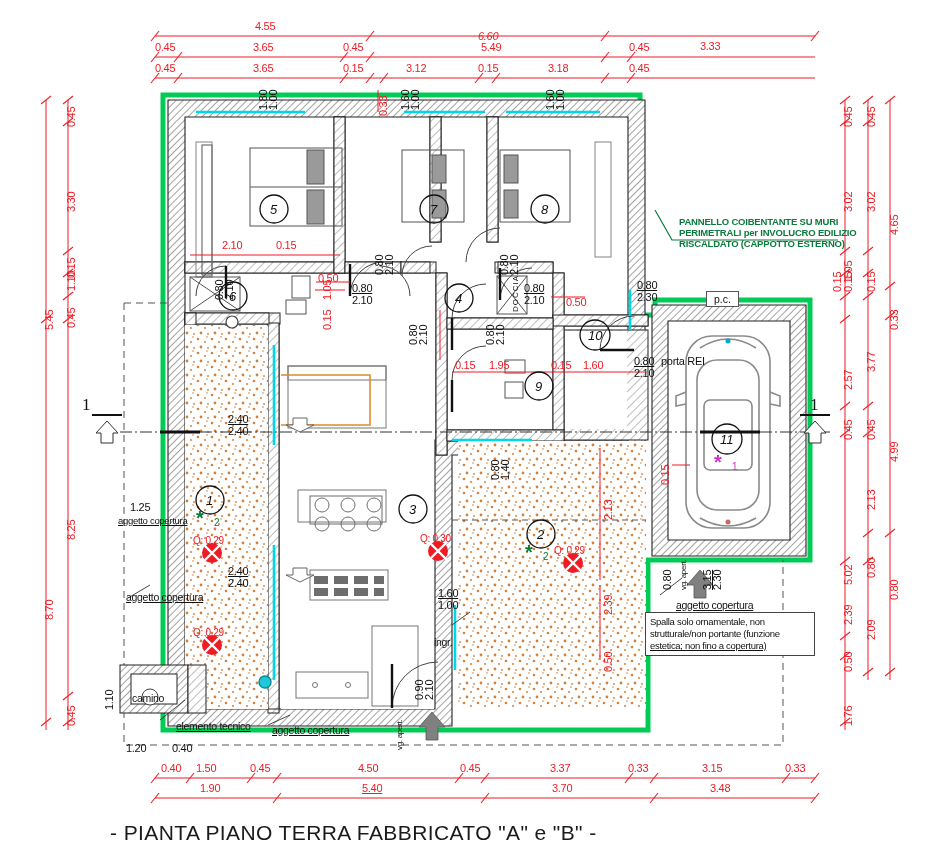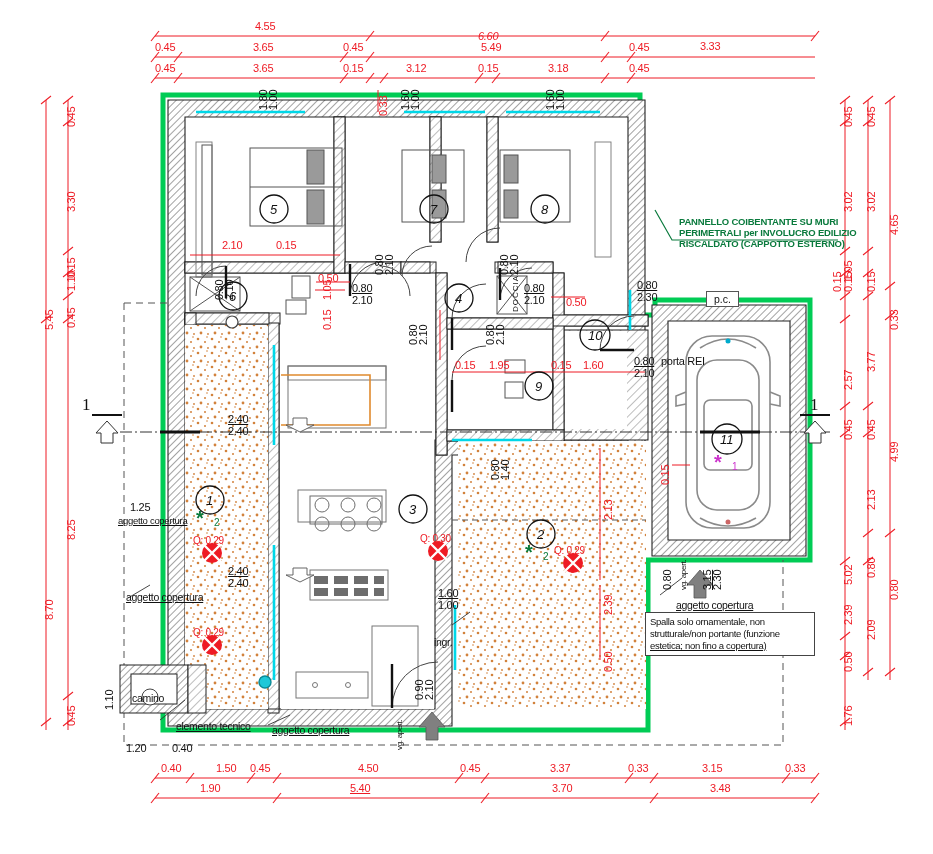--- a/index.html
+++ b/index.html
@@ -475,31 +475,31 @@
 
 <div class="t dim" style="left:155px;top:63px;">0.45</div>
 <div class="t dim" style="left:253px;top:63px;">3.65</div>
 <div class="t dim" style="left:343px;top:63px;">0.15</div>
 <div class="t dim" style="left:406px;top:63px;">3.12</div>
 <div class="t dim" style="left:478px;top:63px;">0.15</div>
 <div class="t dim" style="left:548px;top:63px;">3.18</div>
 <div class="t dim" style="left:629px;top:63px;">0.45</div>
 
 <div class="t dim" style="left:161px;top:763px;">0.40</div>
-<div class="t dim" style="left:216px;top:763px;text-align:center;">1.50</div>
+<div class="t dim" style="left:196px;top:763px;text-align:center;">1.50</div>
 <div class="t dim" style="left:250px;top:763px;">0.45</div>
 <div class="t dim" style="left:358px;top:763px;">4.50</div>
 <div class="t dim" style="left:460px;top:763px;">0.45</div>
 <div class="t dim" style="left:550px;top:763px;">3.37</div>
 <div class="t dim" style="left:628px;top:763px;">0.33</div>
 <div class="t dim" style="left:702px;top:763px;">3.15</div>
 <div class="t dim" style="left:785px;top:763px;">0.33</div>
 
 <div class="t dim" style="left:200px;top:783px;">1.90</div>
-<div class="t dim" style="left:350px;top:783px;text-decoration:underline;">5.40</div>
+<div class="t dim" style="left:362px;top:783px;text-decoration:underline;">5.40</div>
 <div class="t dim" style="left:552px;top:783px;">3.70</div>
 <div class="t dim" style="left:710px;top:783px;">3.48</div>
 
 <div class="t blk" style="left:126px;top:743px;">1.20</div>
 <div class="t blk" style="left:172px;top:743px;">0.40</div>
 
 <div class="t dim v" style="left:44px;top:330px;">5.45</div>
 <div class="t dim v" style="left:44px;top:620px;">8.70</div>
 <div class="t dim v" style="left:66px;top:127px;">0.45</div>
 <div class="t dim v" style="left:66px;top:212px;">3.30</div>
@@ -638,14 +638,15 @@
 <div class="t note ul" style="left:176px;top:721px;">elemento tecnico</div>
 <div class="t note" style="left:132px;top:693px;">camino</div>
 <div class="t note" style="left:426px;top:637px;margin-left:8px;">ingr.</div>
 
 <div class="boxnote" style="left:645px;top:612px;width:160px;">
   <div>Spalla solo ornamentale, non</div>
   <div>strutturale/non portante (funzione</div>
   <div class="ul">estetica; non fino a copertura)</div>
 </div>
 
+<div class="t title" style="left:110px;top:822px;">- PIANTA PIANO TERRA FABBRICATO "A" e "B" -</div>
 
 </div>
 
 </body></html>

